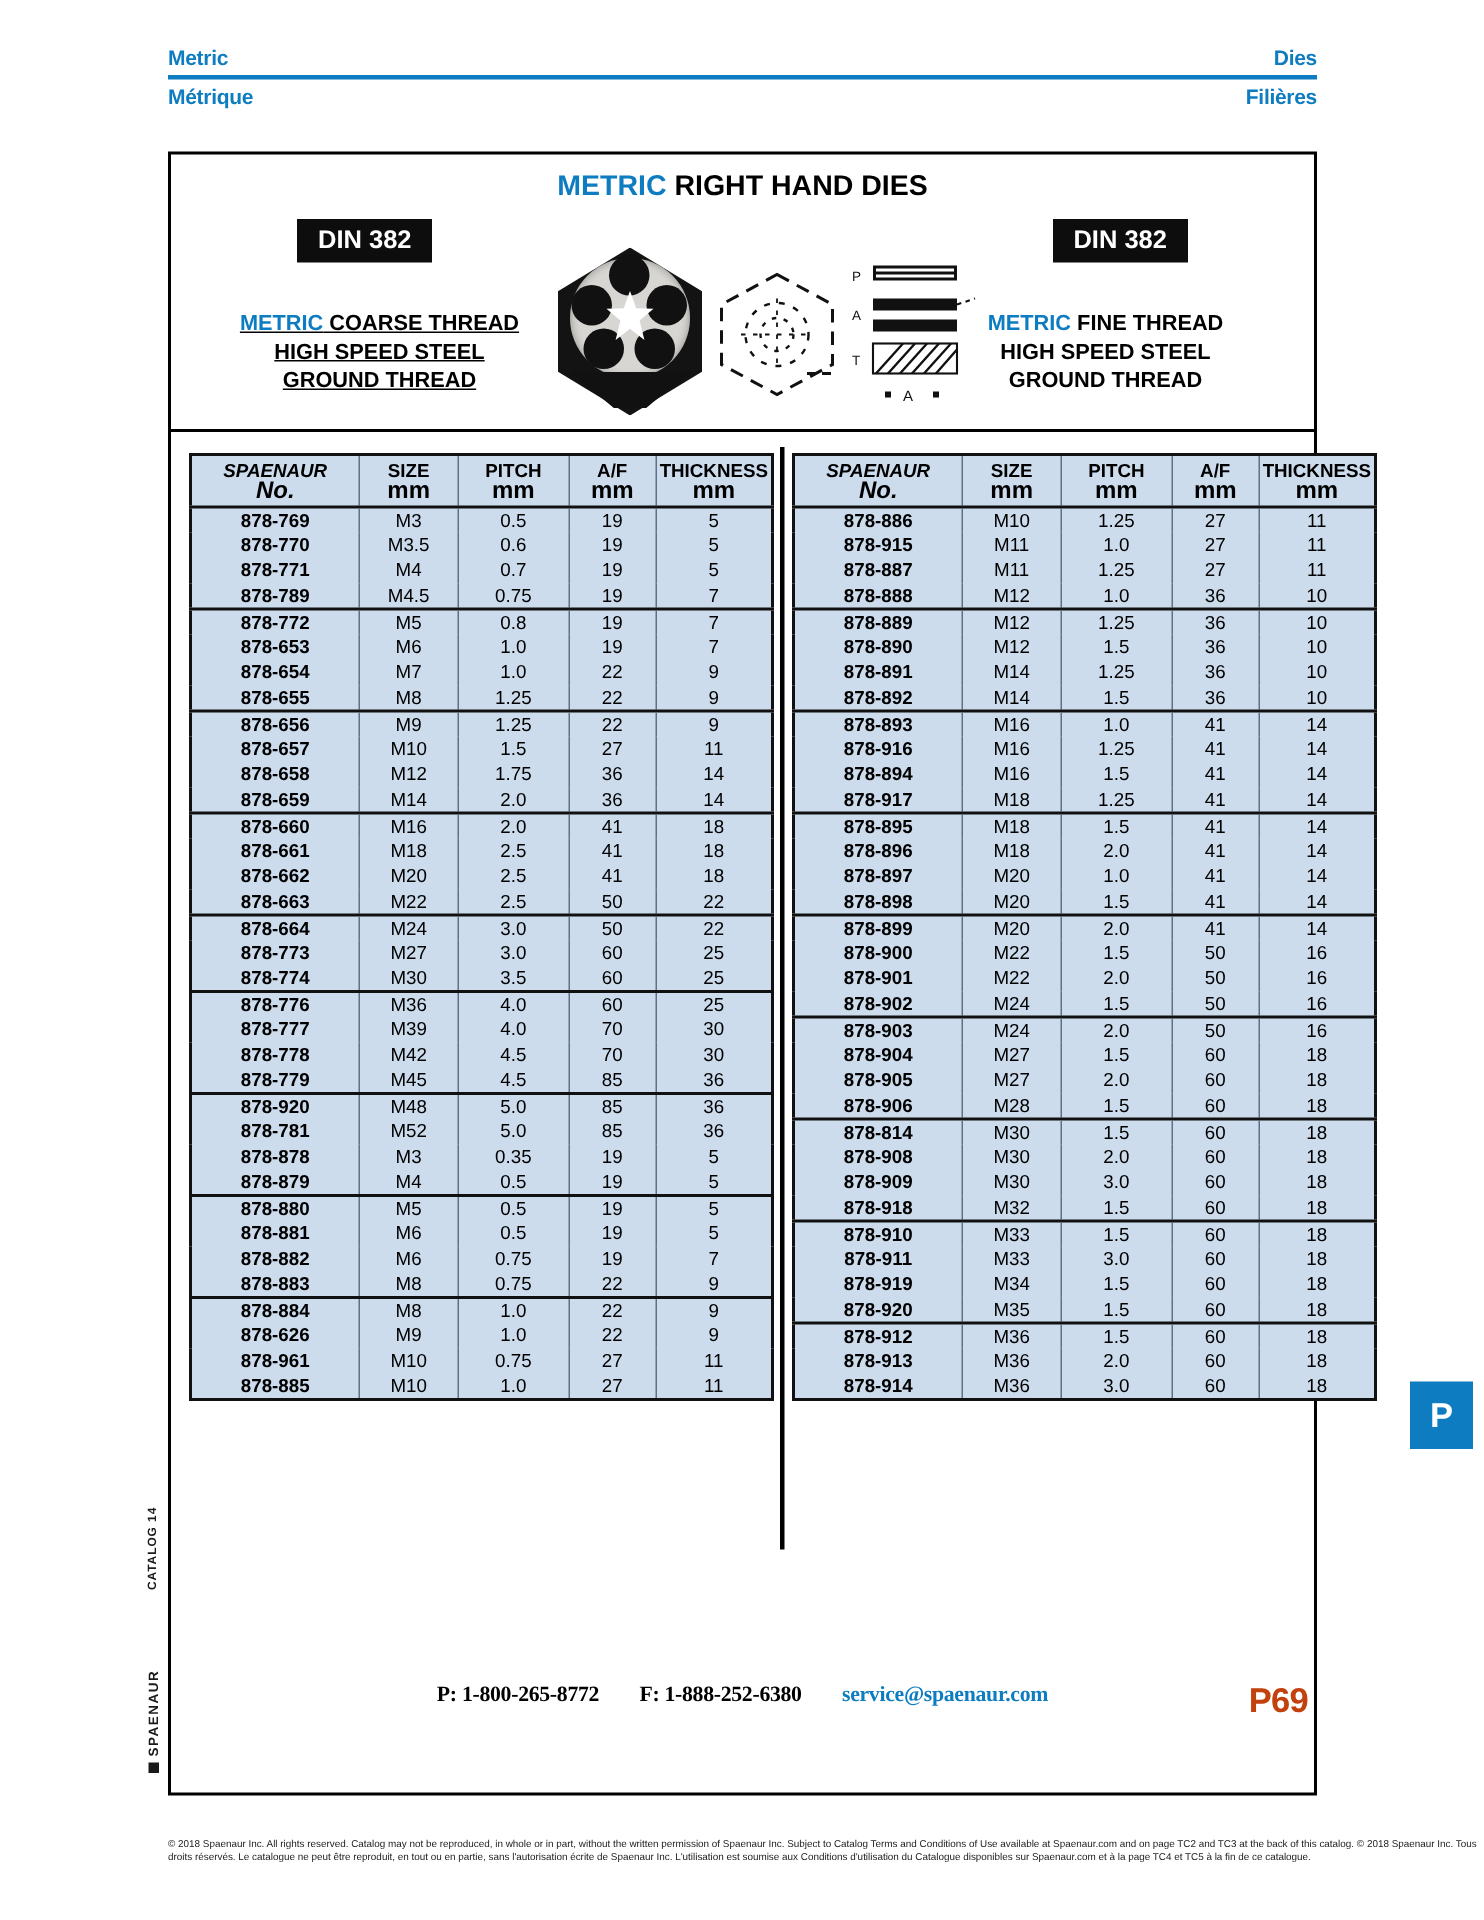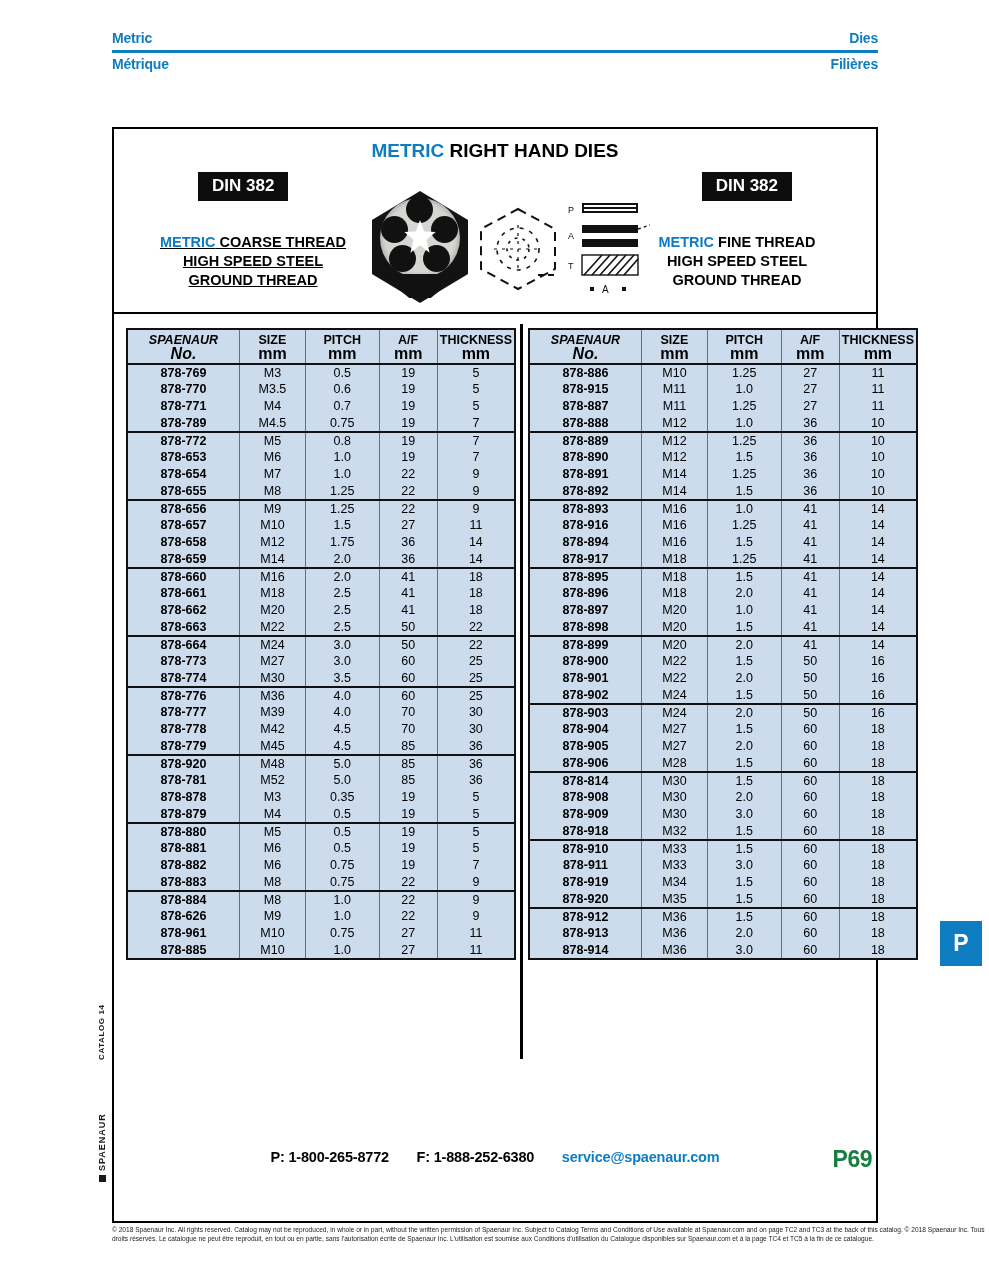--- a/index.html
+++ b/index.html
@@ -34,21 +34,20 @@
     margin: 1px 0 3px 0;
   }
 
   
   #page-frame {
     position: absolute;
     left: 112px; top: 101px;
     width: 766px; height: 1096px;
     border: 2px solid #000;
     background: #fff;
-    margin-top: 26px;
   }
 
   
   #title-band {
     position: relative;
     height: 185px;
     border-bottom: 2px solid #000;
   }
   #main-title {
     text-align: center;
@@ -215,29 +214,30 @@
 
   
   #contact-row {
     position: absolute;
     left: 0; right: 0; bottom: 56px;
     text-align: center;
     font-size: 14.5px;
     font-weight: bold;
     color: #000;
     letter-spacing: -0.2px;
+    font-family: Liberation Serif, serif;
   }
   #contact-row .sep { display: inline-block; width: 20px; }
   #contact-row .email { color: #0e7cc0; }
   #page-number {
     position: absolute;
     right: 4px; bottom: 48px;
     font-size: 23px;
     font-weight: bold;
-    color: #15803d;
+    color: #c2410c;
     letter-spacing: -0.5px;
   }
   #legal {
     position: absolute;
     left: 112px; top: 1225px;
     width: 876px;
     font-size: 6.6px;
     line-height: 9.4px;
     color: #222;
     text-align: left;

